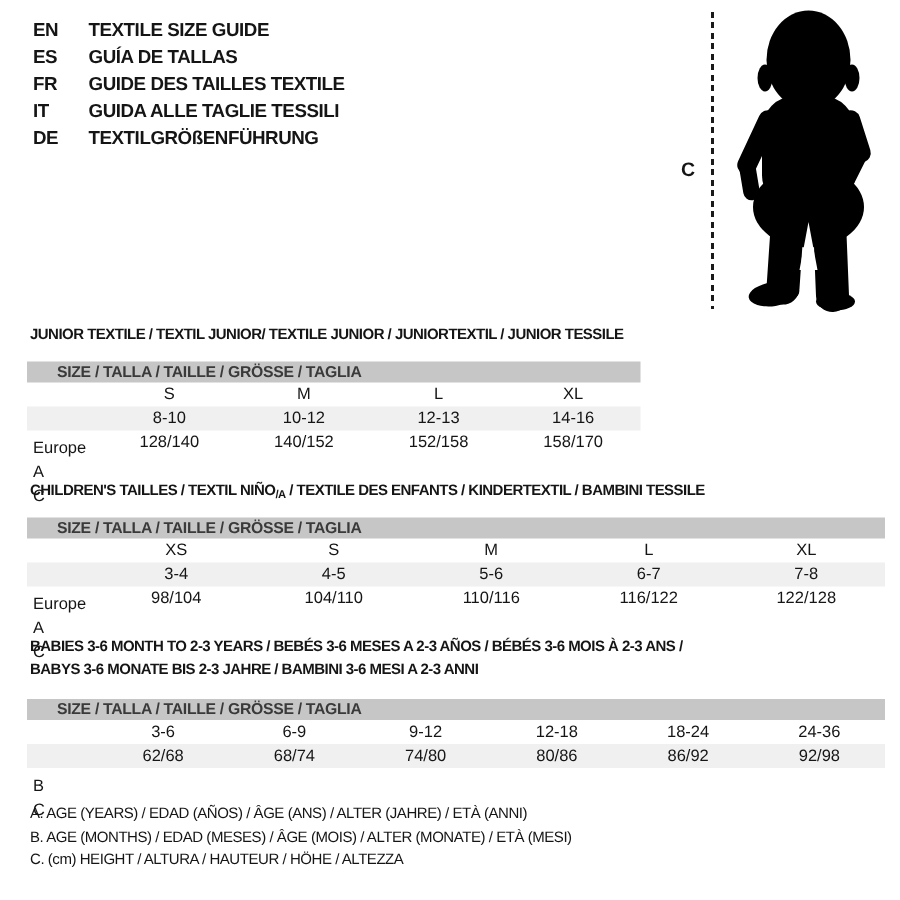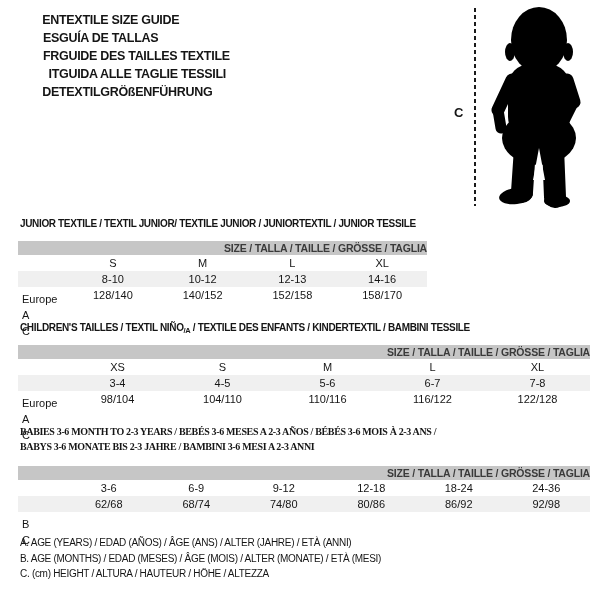--- a/index.html
+++ b/index.html
@@ -21,21 +21,21 @@
     top: 11px;
   }
   .lang-row {
     display: flex;
     height: 18px;
     line-height: 18px;
     font-weight: bold;
     font-size: 12.5px;
     letter-spacing: -0.3px;
   }
-  .lang-code { width: 37px; text-align: right; }
+  .lang-code { width: 37px; }
 
   
   .measure-line {
     position: absolute;
     left: 474px;
     top: 8px;
     width: 2px;
     height: 198px;
     background: repeating-linear-gradient(to bottom, #1a1a1a 0 4px, transparent 4px 7px);
   }
@@ -68,41 +68,40 @@
 
   .size-table { position: absolute; left: 18px; }
   .size-table .bar {
     height: 14px;
     line-height: 14px;
     background: #c6c6c6;
     color: #3a3a3a;
     font-weight: bold;
     font-size: 10.5px;
     letter-spacing: -0.2px;
-    padding-left: 4px;
-    text-align: right;
+    padding-left: 20px;
   }
   .trows .trow {
     display: flex;
     height: 16px;
     line-height: 16px;
     font-size: 11px;
   }
   .trows .trow:nth-child(even) { background: #f0f0f0; }
   .trow .rlabel { padding-left: 4px; margin-top: 36px; }
   .t1 .rlabel { width: 50px; }
   .t23 .rlabel { width: 47px; }
   .trow .cell { flex: 1; text-align: center; }
 
   .t1 { top: 241px; width: 409px; }
   .t2 { top: 345px; width: 572px; }
   .t3 { top: 466px; width: 572px; }
   .title1 { top: 216px; }
   .title2 { top: 320px; }
-  .title3 { top: 424px; font-family: Liberation Serif, serif; }
+  .title3 { top: 424px; }
 
   
   .notes {
     position: absolute;
     left: 20px;
     top: 535px;
   }
   .note-line {
     font-weight: normal;
     font-size: 10px;

